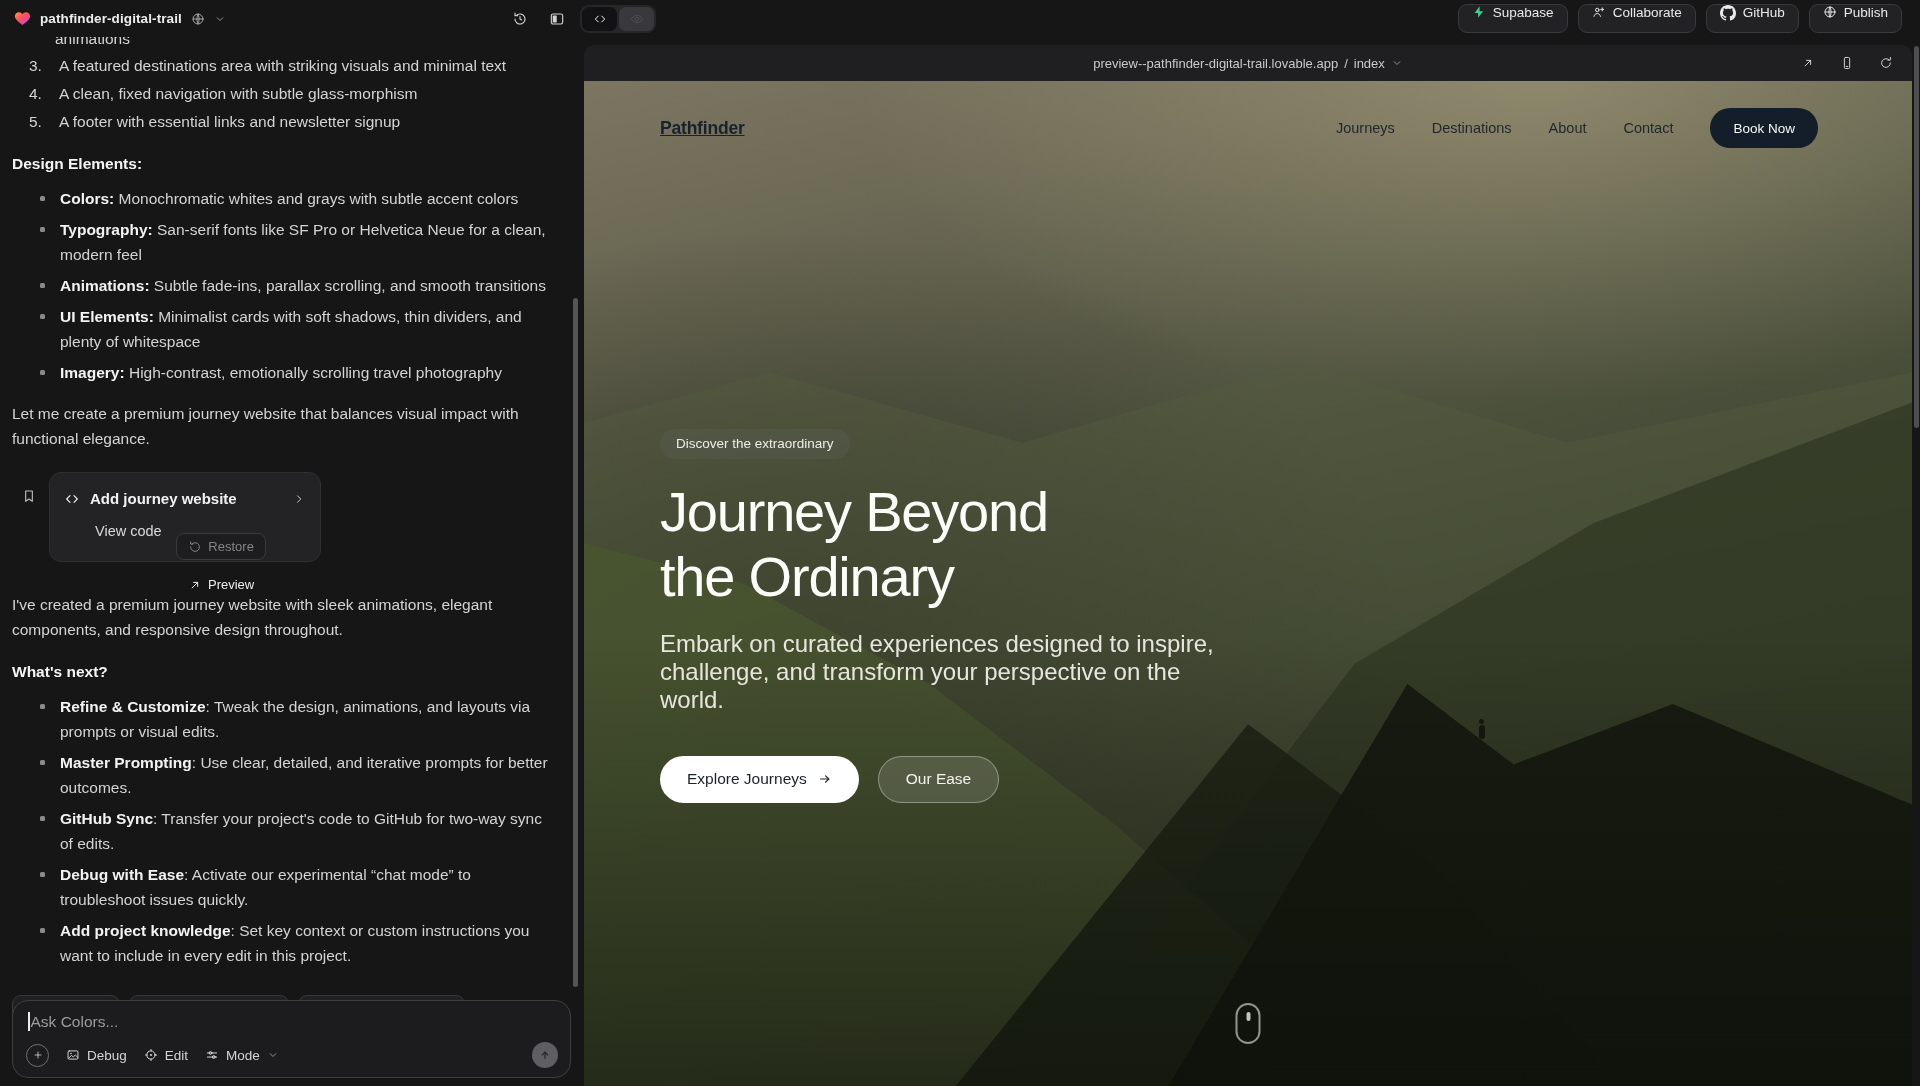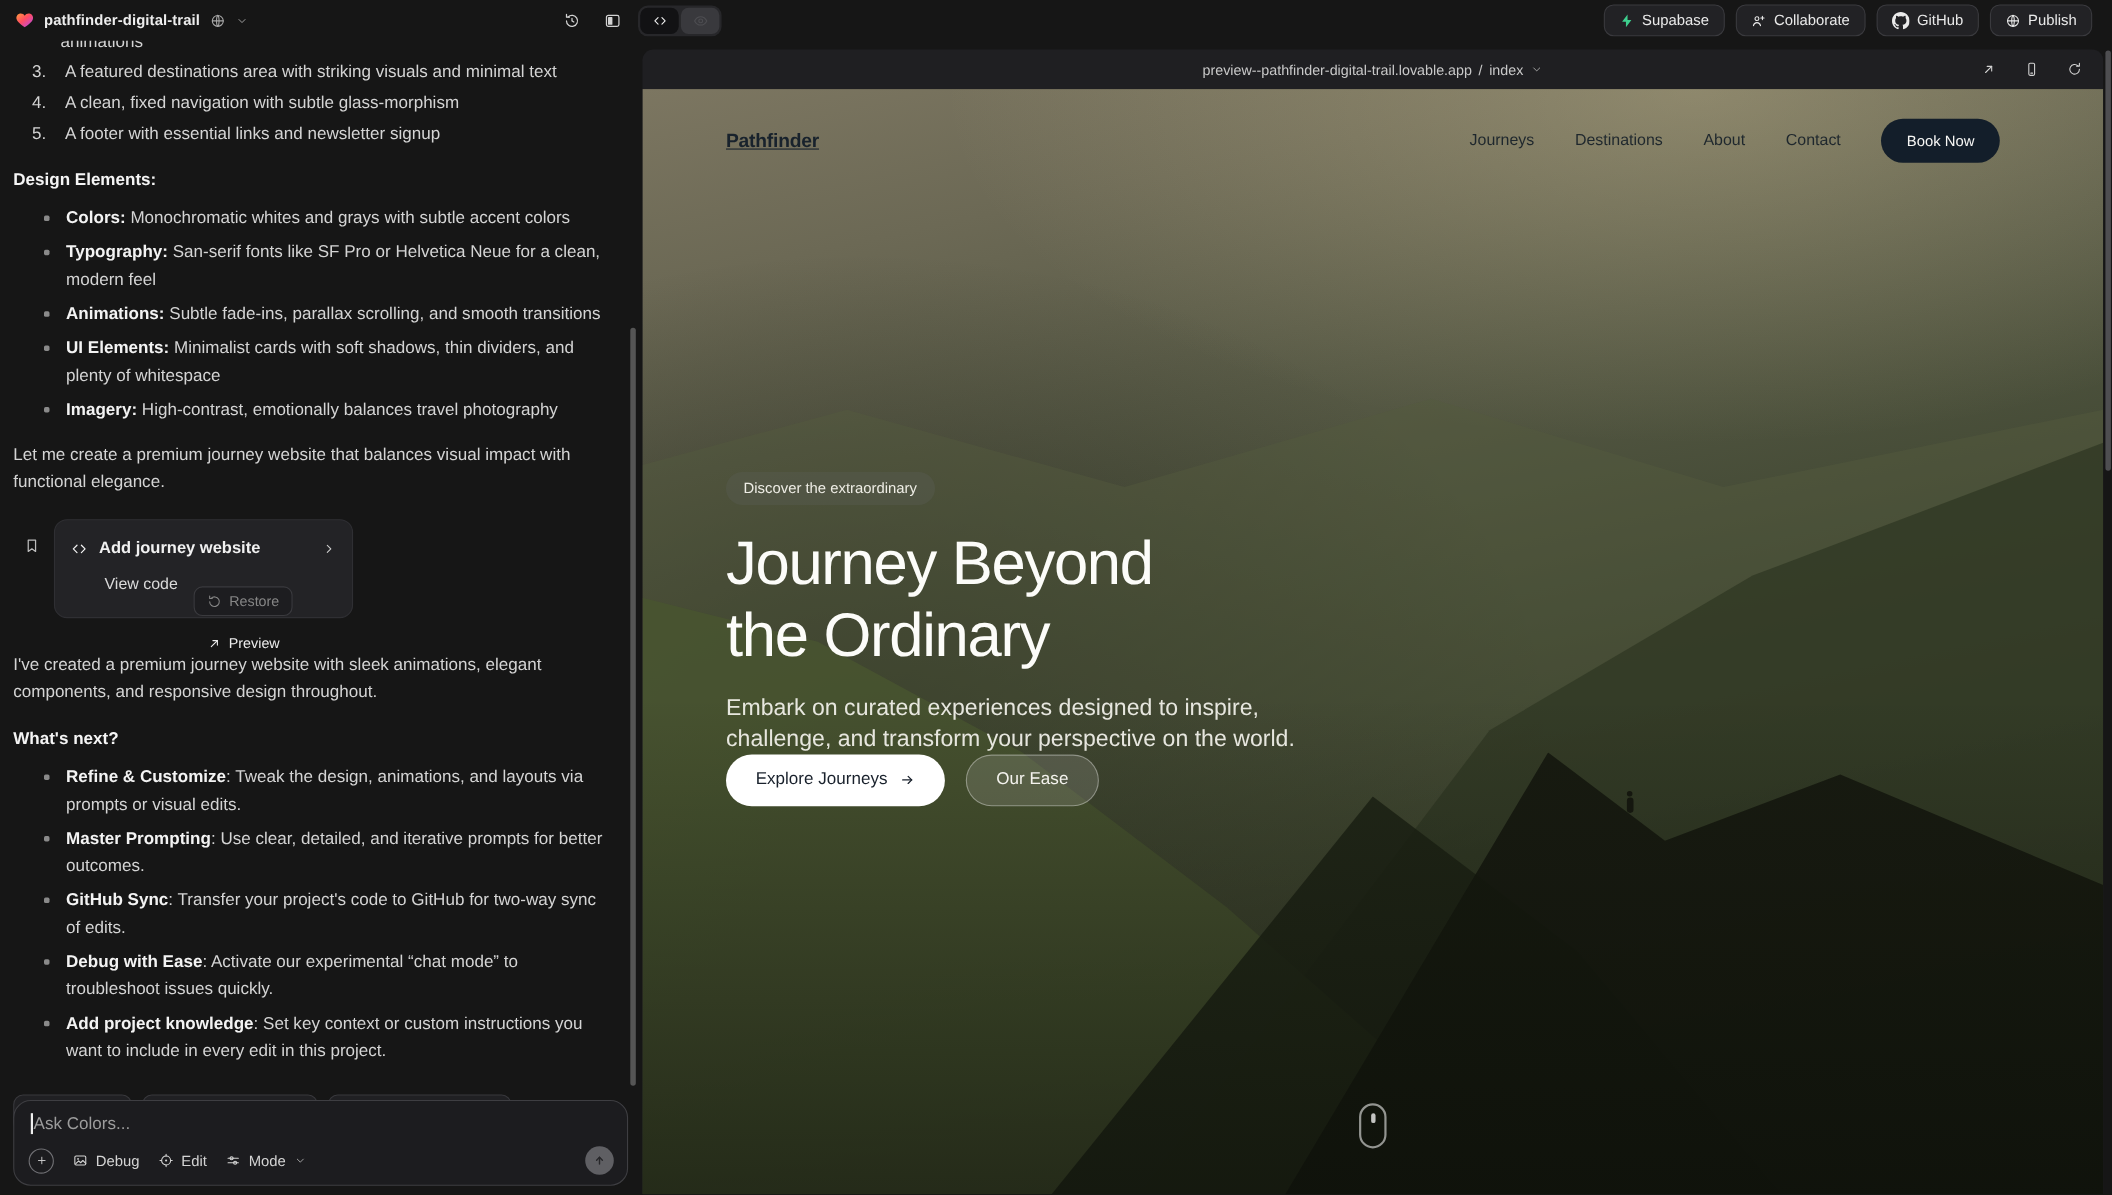--- a/index.html
+++ b/index.html
@@ -20,21 +20,21 @@
   .project-name { font-size:13.5px; font-weight:700; color:#ededed; letter-spacing:.1px; }
   .muted { color:#a8a8a8; }
   .topbar-center { position:absolute; left:506px; top:0; height:37px; display:flex; align-items:center; gap:9px; }
   .icon-btn { width:28px; height:28px; display:flex; align-items:center; justify-content:center; color:#d2d2d2; border-radius:8px; cursor:pointer; }
   .code-toggle { width:76px; height:28px; background:#27272a; border-radius:9px; display:flex; padding:2px; gap:2px; cursor:pointer; }
   .code-seg { flex:1; display:flex; align-items:center; justify-content:center; border-radius:7px; color:#f2f2f2; }
   .code-seg.left { background:#121214; }
   .code-seg.right { background:#39393d; color:#8a8a8e; }
   .code-seg.right .ic { opacity:.25; }
   .topbar-right { position:absolute; right:18px; top:4px; display:flex; gap:10px; }
-  .tb-btn { height:29px; padding:0 13px; display:flex; align-items:center; gap:7px; background:#222225;
+  .tb-btn { height:29px; padding:0 13px; display:flex; align-items:flex-start; gap:7px; background:#222225;
     border:1px solid #3a3a3e; border-radius:9px; font-size:13.5px; color:#e9e9e9; cursor:pointer; white-space:nowrap; }
 
   
   .chat { position:absolute; left:0; top:37px; width:583px; bottom:0; }
   .chat-content { position:absolute; left:12px; right:14px; top:0; font-size:15.5px; line-height:25px; color:#d4d4d4; }
   .clipped { height:13px; overflow:hidden; }
   .clipped span { display:block; margin-top:-11px; padding-left:43px; }
   .olrow { display:flex; gap:8px; padding-left:17px; margin:3px 0; }
   .olnum { width:22px; flex:none; }
   .chat-h { font-size:15.5px; font-weight:700; color:#f5f5f5; margin:17px 0 9px; }
@@ -103,21 +103,21 @@
   .site-links { margin-left:auto; display:flex; align-items:center; gap:37px; font-size:14.5px; color:rgba(22,31,40,.92); }
   .site-links span { cursor:pointer; }
   .booknow { margin-left:37px; background:#131e2a; color:#f7f7f5; height:40px; padding:0 23px; border-radius:999px;
     font-size:13.5px; display:flex; align-items:center; cursor:pointer; }
 
   .hero { position:absolute; left:76px; top:348px; width:640px; z-index:5; }
   .badge { display:inline-block; padding:7px 16px 8px; background:rgba(86,90,76,.55); border-radius:999px;
     font-size:13.5px; color:#eeede5; margin-bottom:21px; }
   .hero h1 { font-size:56px; line-height:1.16; font-weight:500; letter-spacing:-1.2px; color:#fcfcf9; margin-bottom:20px; }
   .hero h1 span { display:block; }
-  .hero .sub { font-size:21px; line-height:28px; color:rgba(243,242,236,.93); max-width:578px; }
+  .hero .sub { font-size:24px; line-height:28px; color:rgba(243,242,236,.93); max-width:578px; margin-bottom:42px; }
   .hero-buttons { display:flex; gap:19px; }
   .btn-primary { height:47px; padding:0 27px; background:#fff; border-radius:999px; color:#19212c; font-size:15.5px;
     font-weight:500; display:flex; align-items:center; gap:11px; cursor:pointer; }
   .btn-secondary { height:47px; padding:0 27px; background:rgba(160,160,150,.25); border:1px solid rgba(255,255,255,.35);
     border-radius:999px; color:#f4f3ee; font-size:15.5px; display:flex; align-items:center; cursor:pointer; }
 
   .scroll-ind { position:absolute; left:50%; transform:translateX(-50%); bottom:42px; width:25px; height:41px;
     border:2px solid rgba(255,255,255,.55); border-radius:14px; z-index:5; }
   .scroll-ind .dot { position:absolute; left:50%; top:7px; transform:translateX(-50%); width:4px; height:9px;
     background:rgba(255,255,255,.75); border-radius:2px; }
@@ -247,21 +247,21 @@
         <div class="li">
             <span class="marker"></span>
           <p><strong>Animations:</strong><span> Subtle fade-ins, parallax scrolling, and smooth transitions</span></p>
           </div>
         <div class="li">
             <span class="marker"></span>
           <p><strong>UI Elements:</strong><span> Minimalist cards with soft shadows, thin dividers, and plenty of whitespace</span></p>
           </div>
         <div class="li">
             <span class="marker"></span>
-          <p><strong>Imagery:</strong><span> High-contrast, emotionally balances travel photography</span></p>
+          <p><strong>Imagery:</strong><span> High-contrast, emotionally scrolling travel photography</span></p>
           </div>
       </div>
 
       <p class="para">Let me create a premium journey website that balances visual impact with functional elegance.</p>
 
       <div class="artifact-row">
         <span class="bookmark-btn">
           <svg class="ic" viewBox="0 0 24 24">
             <path d="M7 4.5h10V20l-5-3.6L7 20z"></path>
           </svg>

